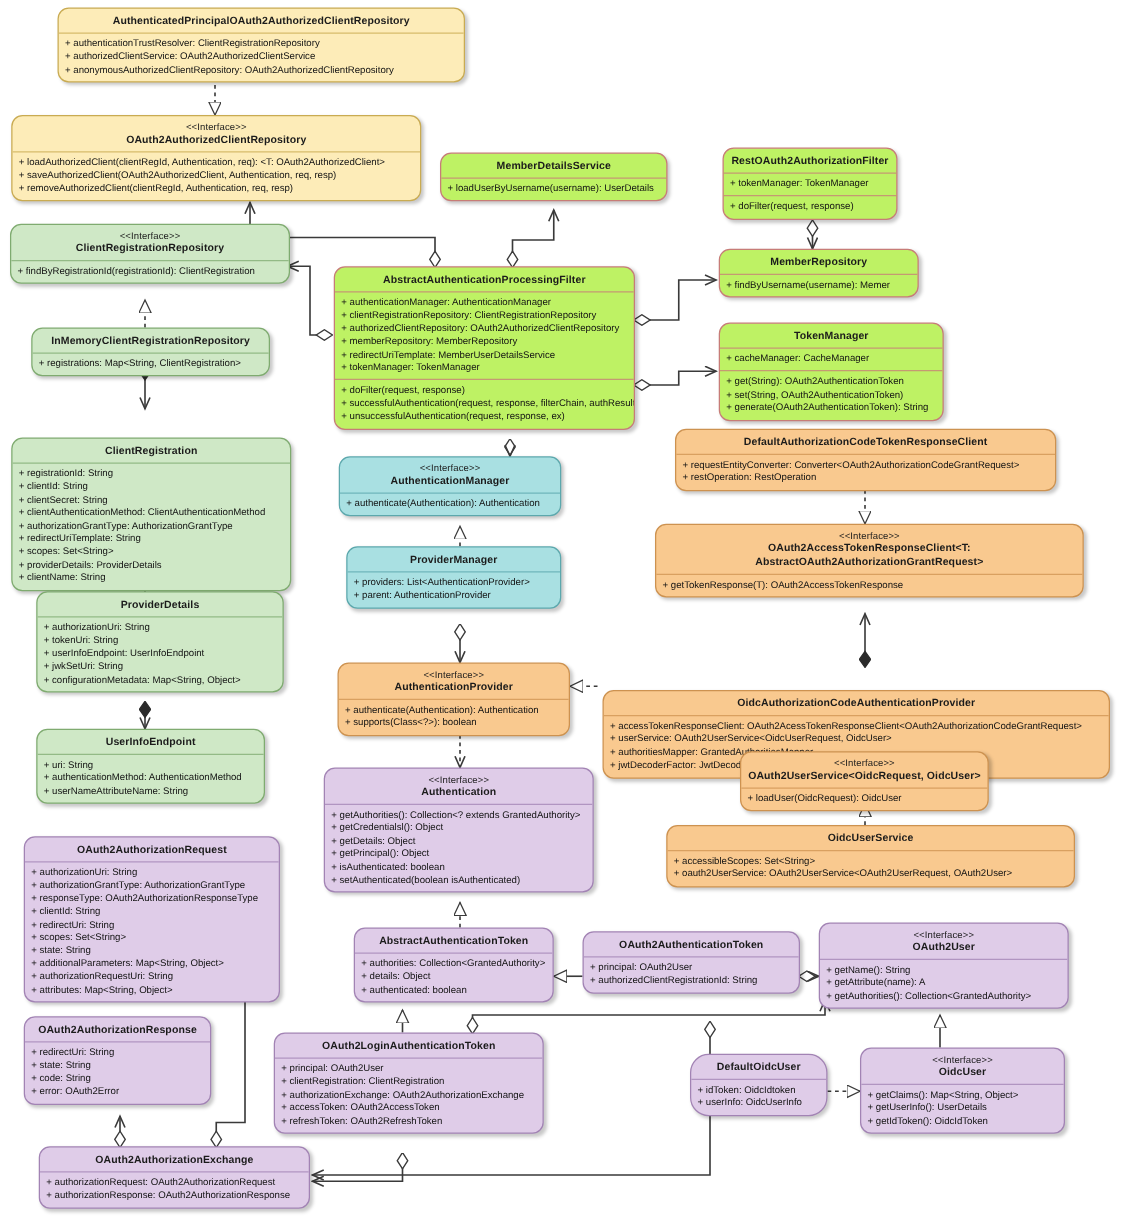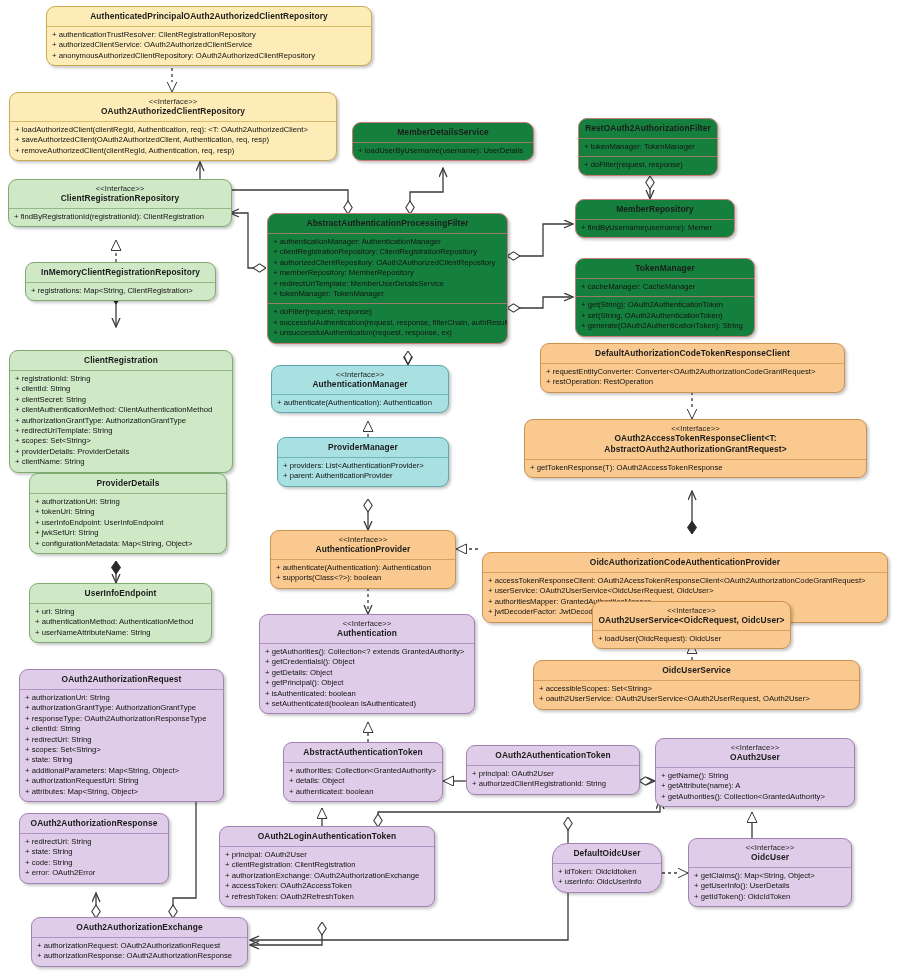--- a/index.html
+++ b/index.html
@@ -42,21 +42,21 @@
     font-size:7.7px;
     line-height:10.4px;
     color:#121212;
     white-space:nowrap;
   }
   
   .yellow{background:#fdecb8;border-color:#c9ab52;}
   .yellow .sep{background:#c9ab52;}
   .green{background:#cfe8c6;border-color:#7fab70;}
   .green .sep{background:#7fab70;}
-  .red{background:#15803d;border-color:#c77c78;}
+  .red{background:#bef264;border-color:#c77c78;}
   .red .sep{background:#c77c78;}
   .cyan{background:#a9e0e2;border-color:#5ca8ad;}
   .cyan .sep{background:#5ca8ad;}
   .orange{background:#f9c98f;border-color:#cd9250;}
   .orange .sep{background:#cd9250;}
   .purple{background:#dfcce8;border-color:#a283b4;}
   .purple .sep{background:#a283b4;}
 </style>
 </head>
 <body>

